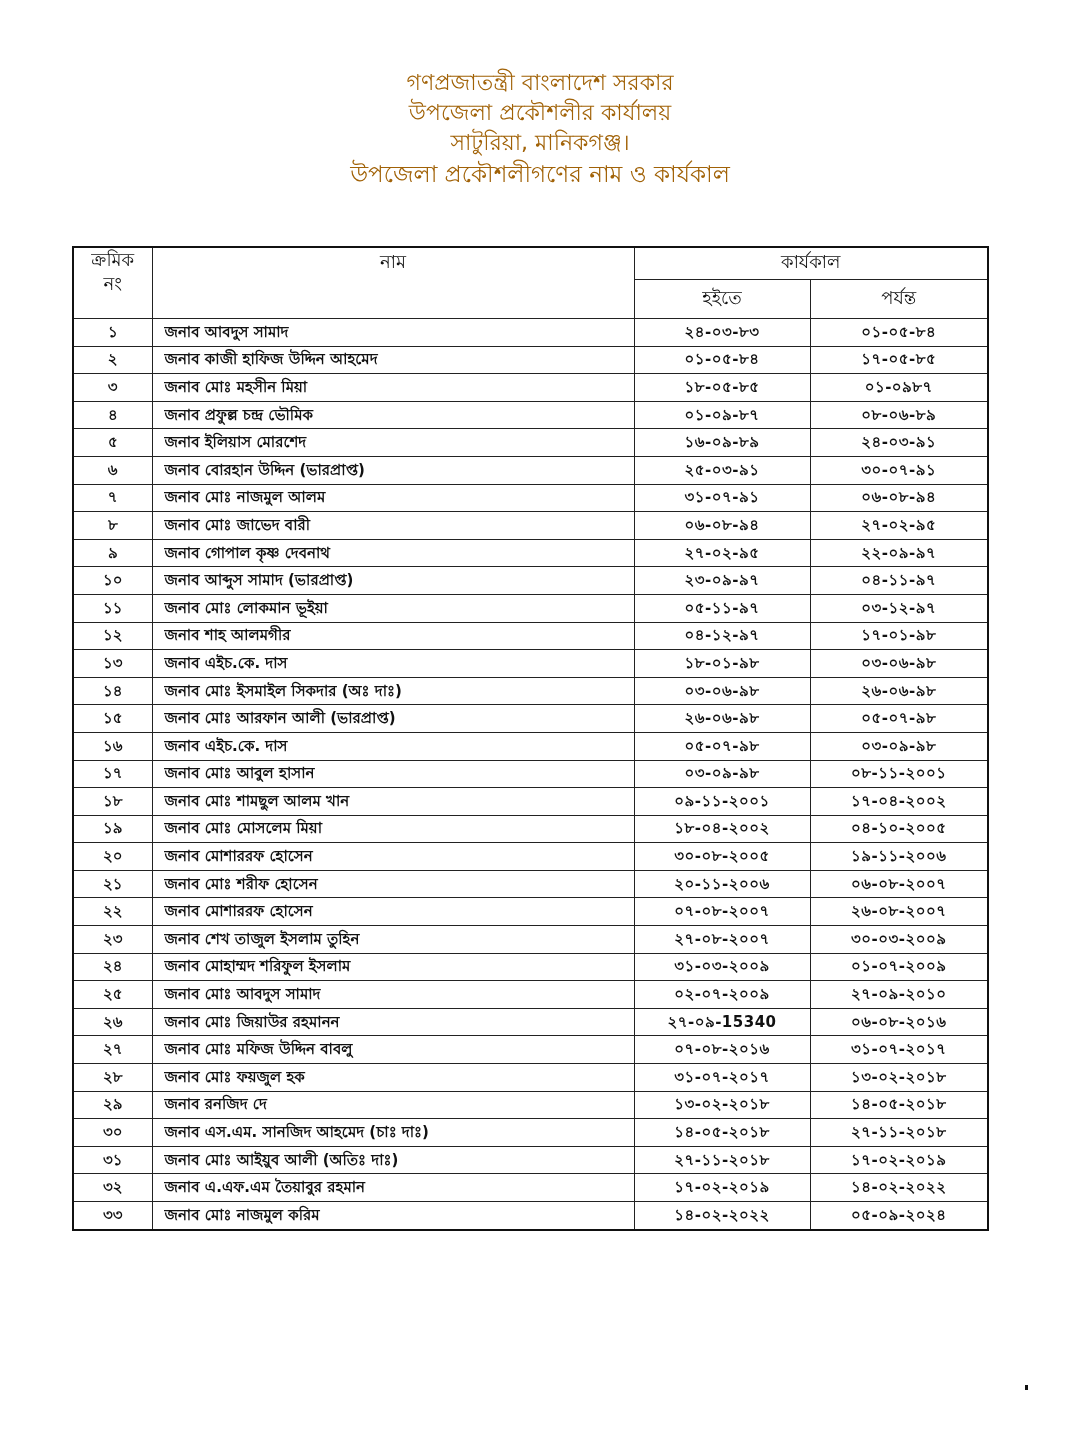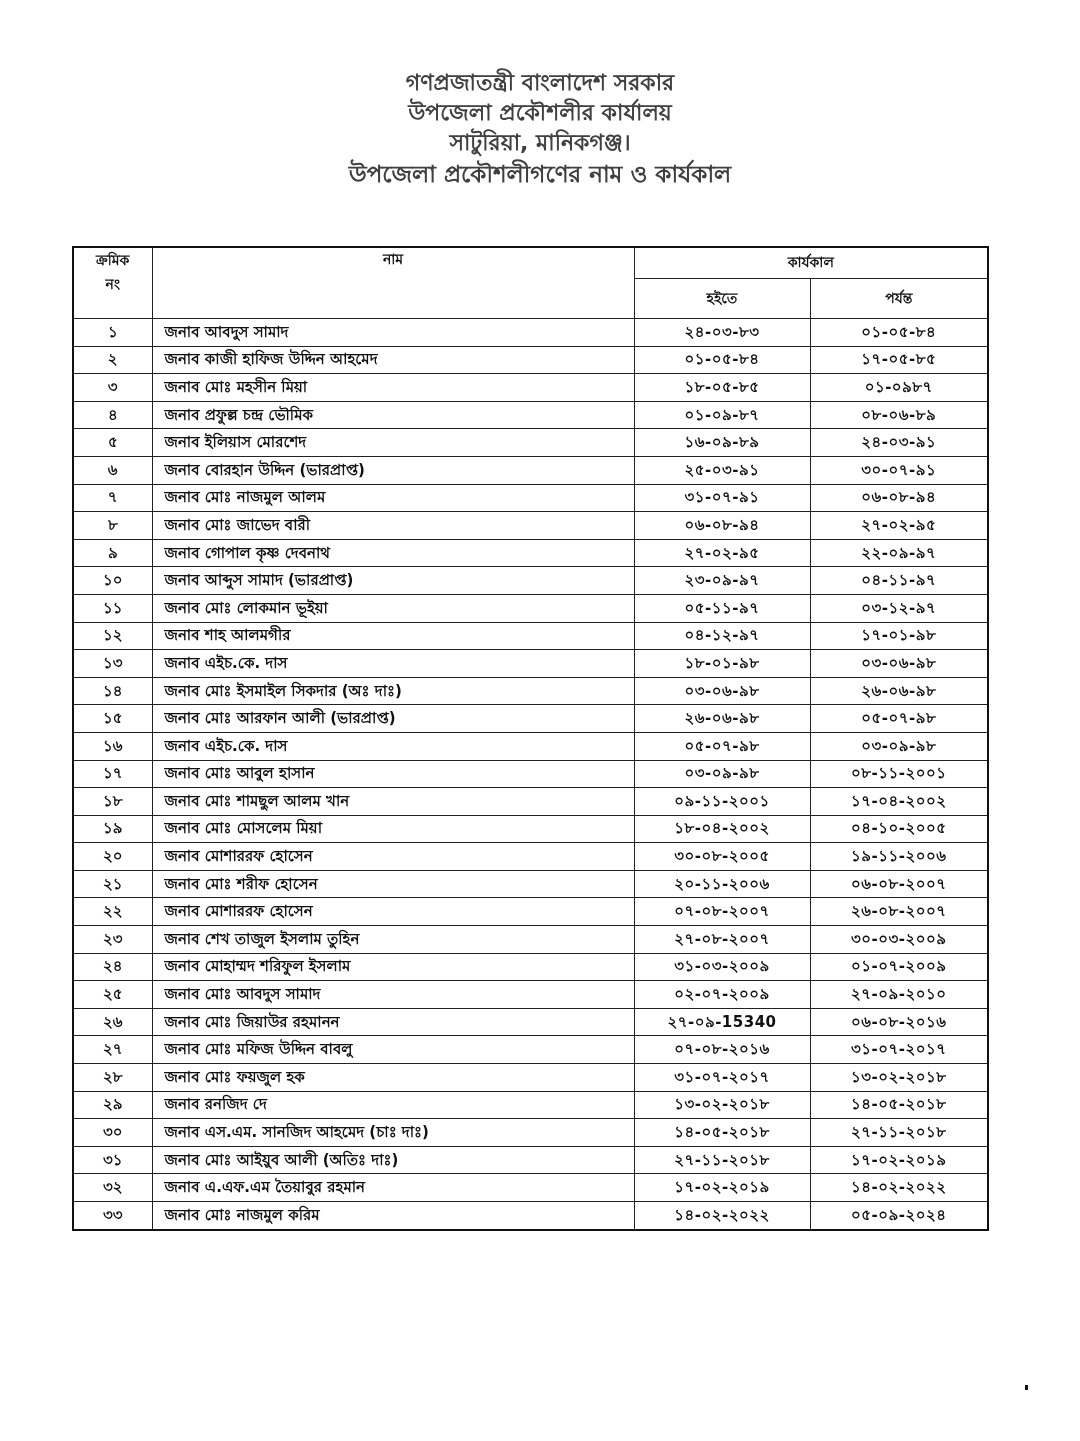--- a/index.html
+++ b/index.html
@@ -16,25 +16,25 @@
       color: #111111;
     }
     .header {
       position: absolute;
       left: 0;
       top: 68px;
       width: 1080px;
       text-align: center;
     }
     .header .line {
-      font-weight: bold;
+      font-weight: normal;
       font-size: 22px;
       line-height: 30px;
       height: 30px;
-      color: #404040;
+      color: #a16207;
       text-align: center;
     }
     .header .line.title {
       font-size: 23px;
       line-height: 32px;
     }
     table.roster {
       position: absolute;
       left: 72px;
       top: 246px;
@@ -43,22 +43,22 @@
       border: 2px solid #111;
       table-layout: fixed;
     }
     table.roster th, table.roster td {
       border: 1.5px solid #222;
       padding: 0;
       font-size: 15px;
       color: #111;
     }
     table.roster th {
-      font-weight: bold;
-      font-size: 14px;
+      font-weight: normal;
+      font-size: 18px;
     }
     col.c-serial { width: 79px; }
     col.c-name { width: 482px; }
     col.c-from { width: 176px; }
     col.c-to { width: 178px; }
     th.h-serial {
       vertical-align: top;
       text-align: center;
       line-height: 24px;
       padding-top: 4px;

